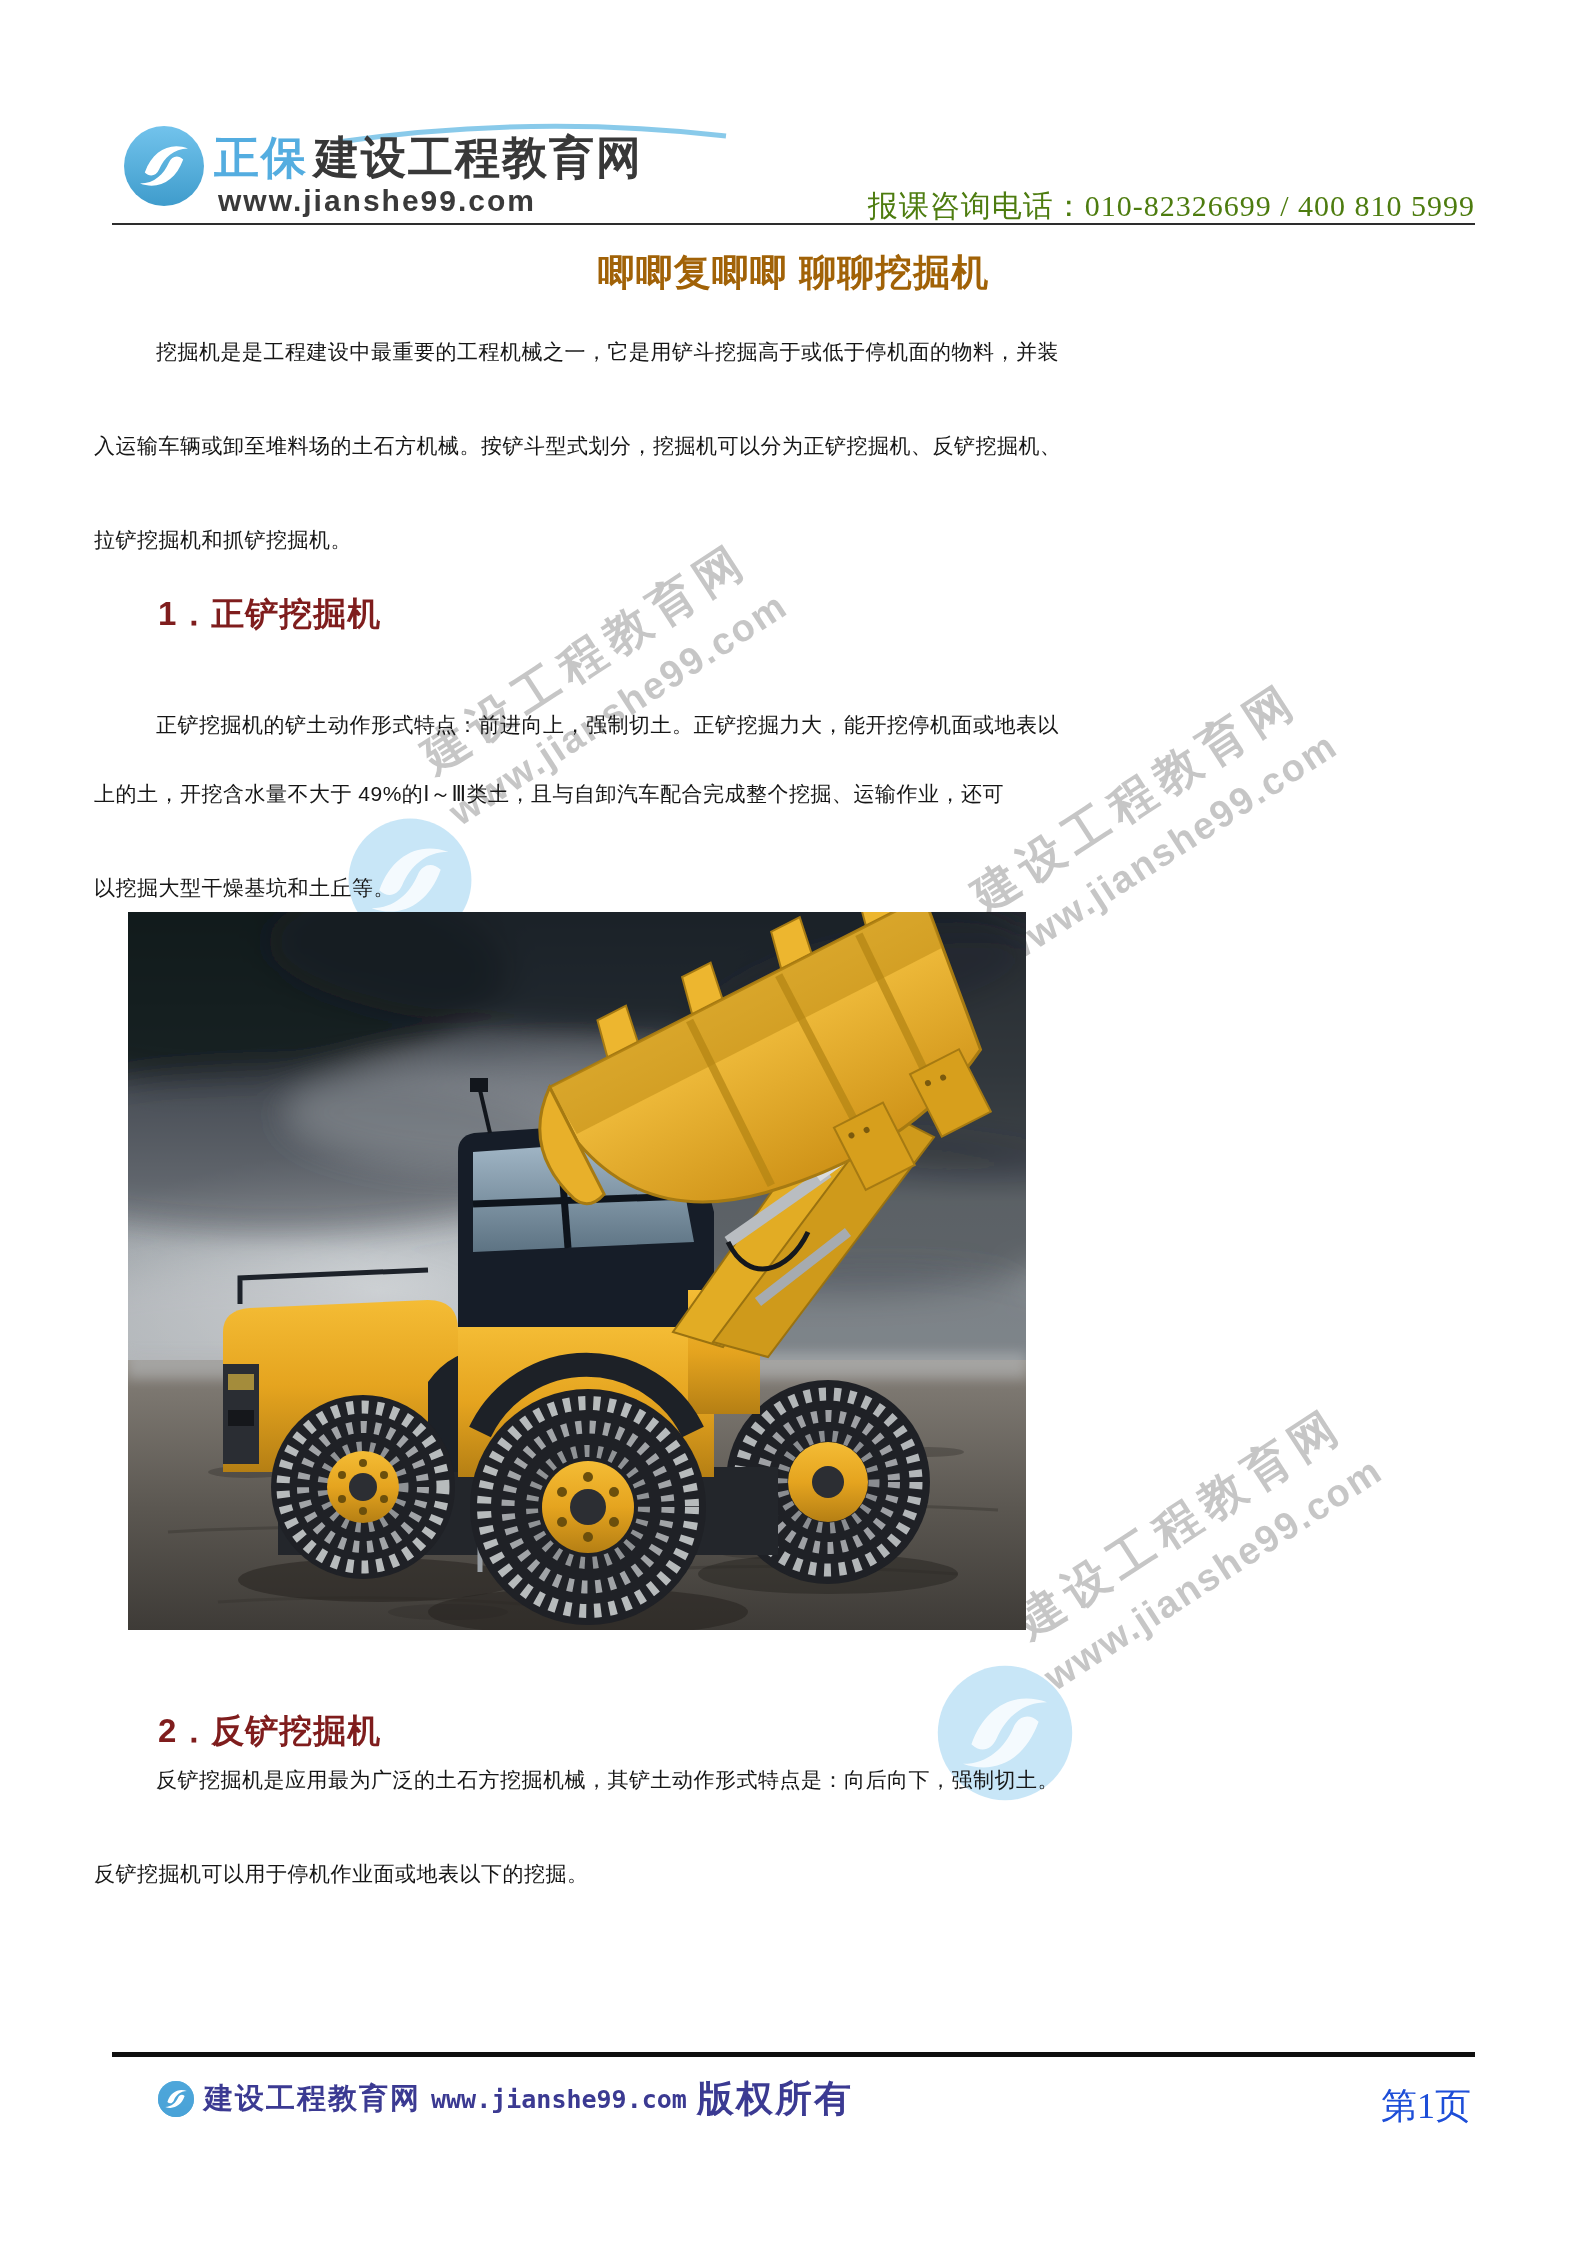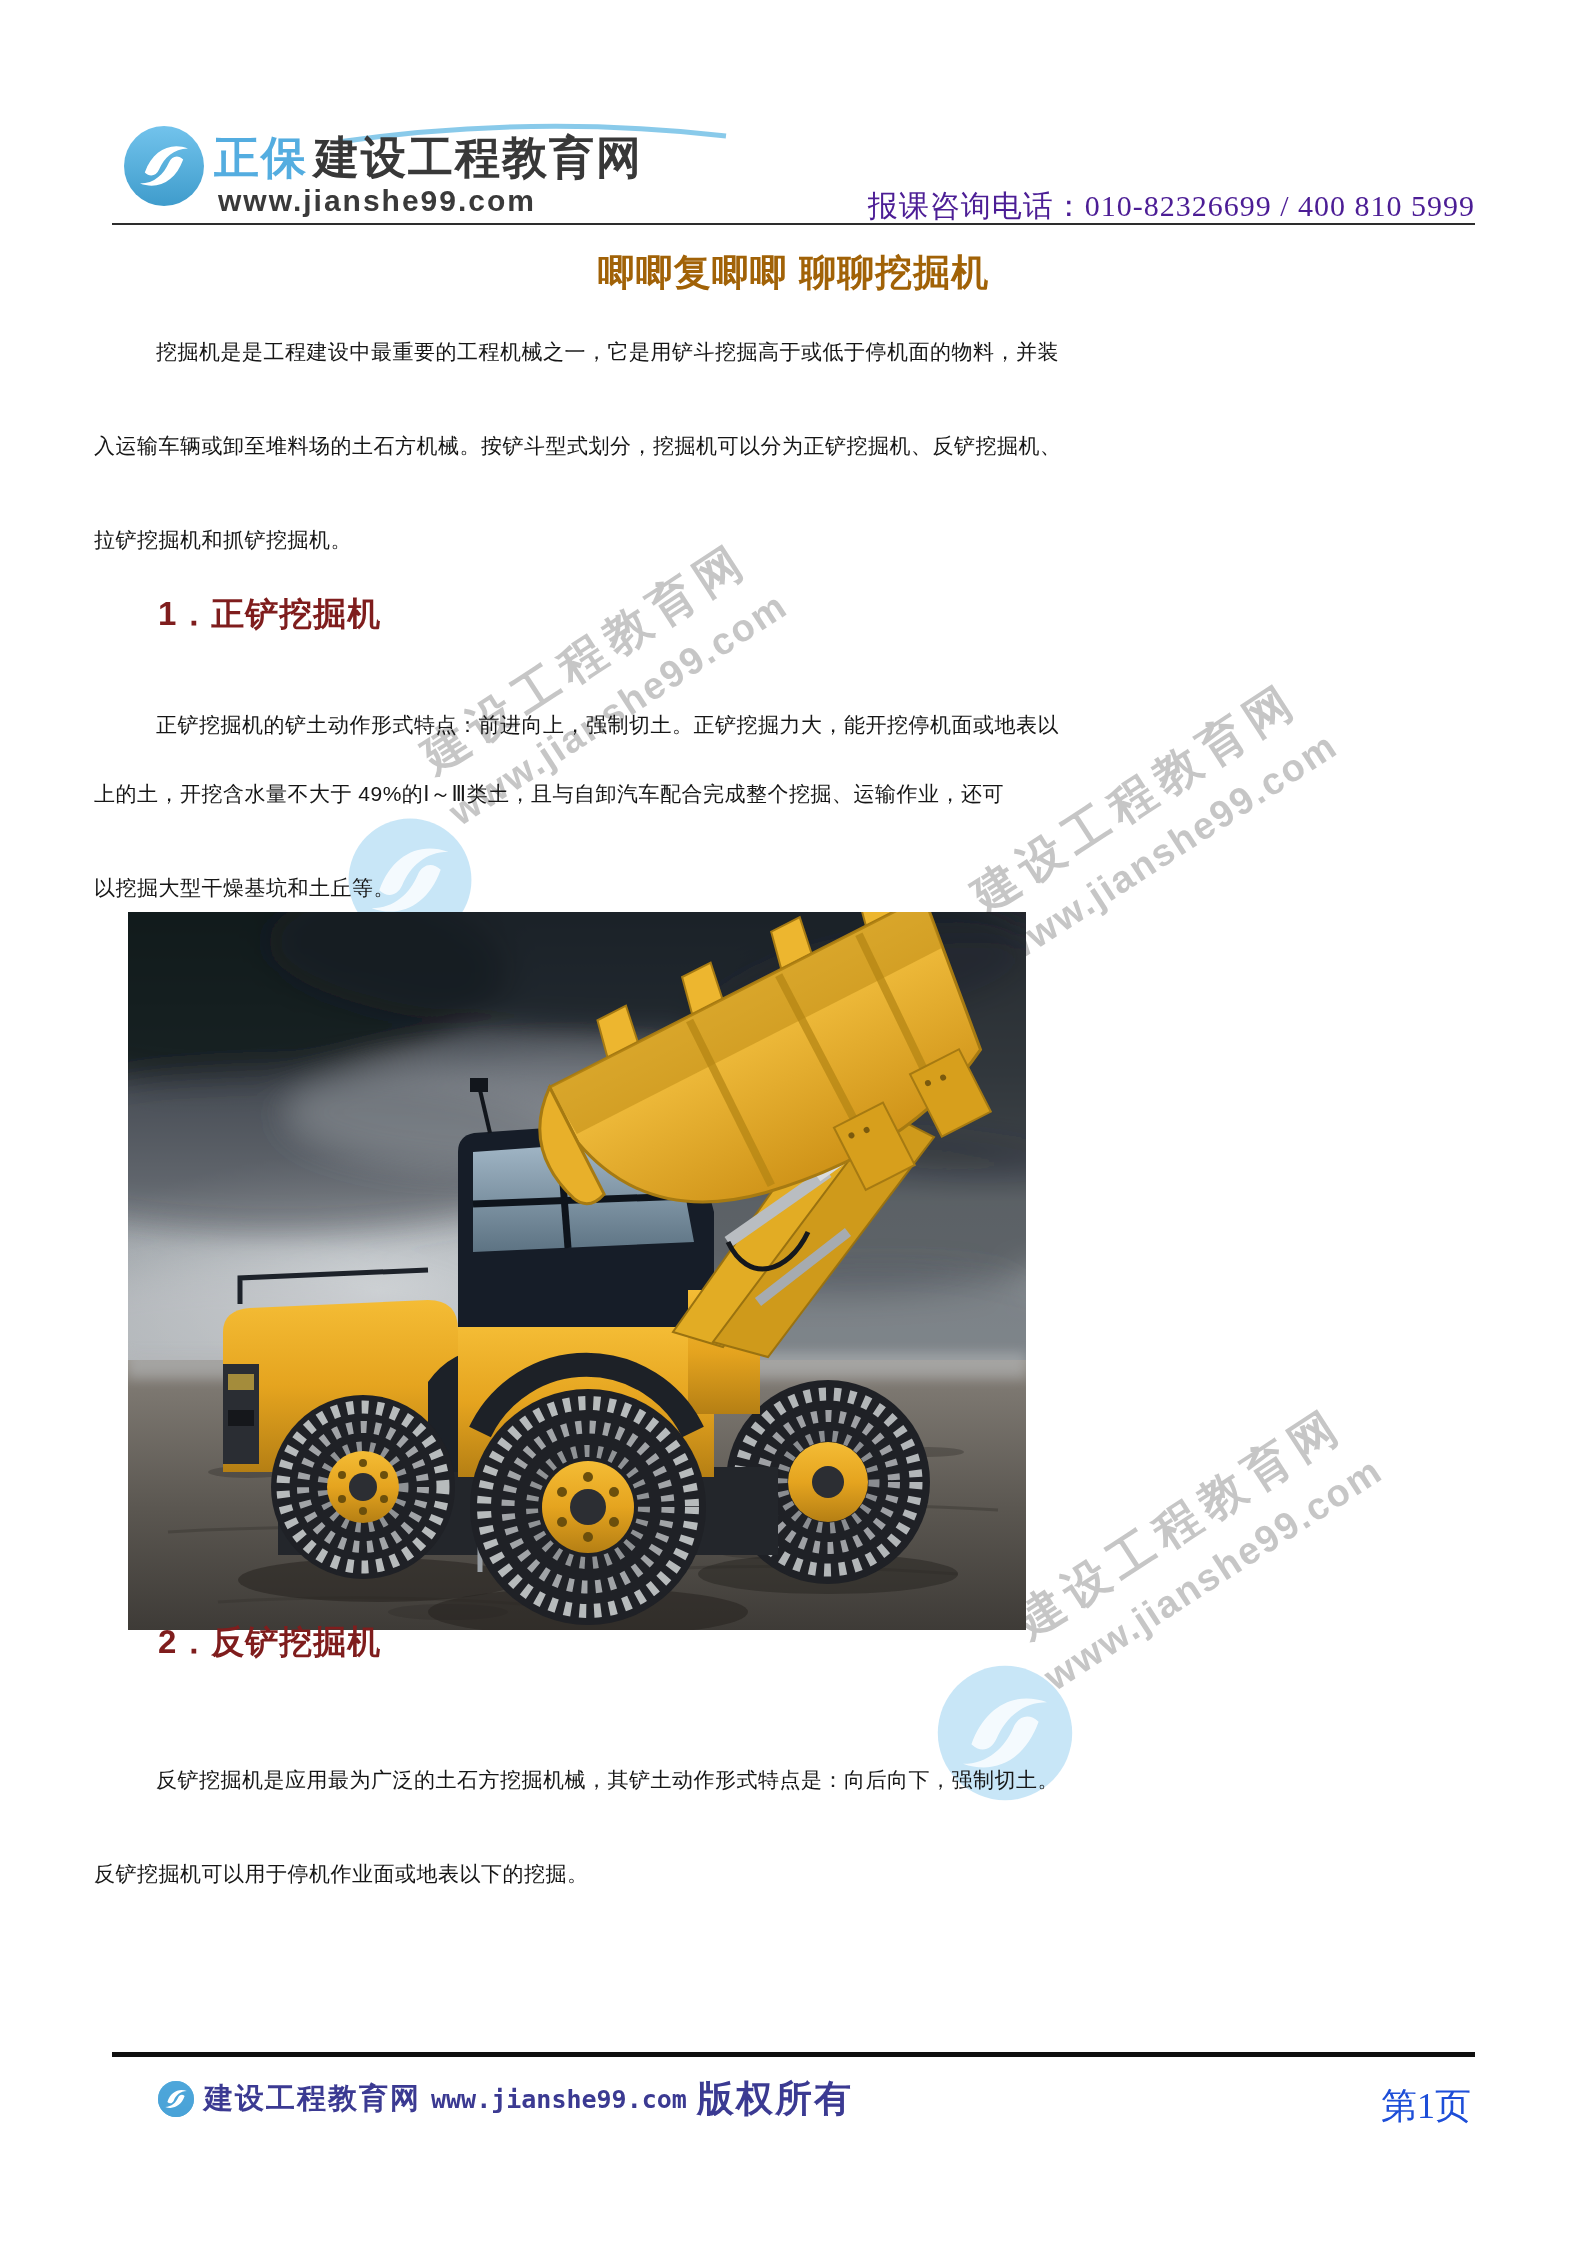--- a/index.html
+++ b/index.html
@@ -7,21 +7,21 @@
     position:relative;width:1587px;height:2245px;background:#ffffff;
     font-family:"Liberation Sans","DejaVu Sans",sans-serif;overflow:hidden;margin:0 auto;
   }
   
   .logo-circle{position:absolute;left:124px;top:126px;width:80px;height:80px;z-index:3;}
   .brand-row{position:absolute;left:214px;top:128px;z-index:3;font-weight:bold;font-size:45px;letter-spacing:2px;white-space:nowrap;}
   .brand-zb{color:#54ade0;margin-right:6px;}
   .brand-site{color:#383838;}
   .brand-arc{position:absolute;left:332px;top:112px;width:400px;height:34px;z-index:3;}
   .logo-url{position:absolute;left:218px;top:184px;z-index:3;font-weight:bold;font-size:30px;color:#3a3a3a;letter-spacing:2px;}
-  .phone{position:absolute;right:112px;top:186px;z-index:3;font-family:"Liberation Serif","DejaVu Serif",serif;font-size:30px;color:#4c1d95;letter-spacing:1px;}
+  .phone{position:absolute;right:112px;top:186px;z-index:3;font-family:"Liberation Serif","DejaVu Serif",serif;font-size:30px;color:#4d7c0f;letter-spacing:1px;}
   .hdr-rule{position:absolute;left:112px;right:112px;top:223px;height:2px;background:#2d2d2d;z-index:3;}
   
   .title{position:absolute;left:0;width:100%;top:248px;text-align:center;font-size:37px;font-weight:bold;color:#a16207;z-index:3;letter-spacing:1px;}
   .bline{position:absolute;left:94px;width:1399px;font-size:21px;color:#161616;white-space:nowrap;z-index:3;letter-spacing:0.5px;}
   .indent{padding-left:62px;}
   .shead{position:absolute;left:158px;font-size:33px;font-weight:bold;color:#7f1d1d;z-index:3;letter-spacing:1px;}
   
   .wm{position:absolute;z-index:1;transform:rotate(-33deg);text-align:center;font-weight:bold;color:rgba(152,152,152,0.55);line-height:1.45;}
   .wm .l1{font-size:46px;letter-spacing:8px;}
   .wm .l2{font-size:38px;letter-spacing:2px;}
@@ -275,21 +275,21 @@
             <circle cx="486" cy="610" r="5"></circle>
             <circle cx="460" cy="625" r="5"></circle>
             <circle cx="434" cy="610" r="5"></circle>
             <circle cx="434" cy="580" r="5"></circle>
           </g>
       </g>
       <path d="M352 520 A118 118 0 0 1 565 520" stroke="#1d2127" stroke-width="24" fill="none"></path>
     </svg>
   </div>
 
-  <div class="shead" style="top:1620px;">2．反铲挖掘机</div>
+  <div class="shead" style="top:1709px;">2．反铲挖掘机</div>
   <div class="bline indent" style="top:1766px;">反铲挖掘机是应用最为广泛的土石方挖掘机械，其铲土动作形式特点是：向后向下，强制切土。</div>
   <div class="bline" style="top:1860px;">反铲挖掘机可以用于停机作业面或地表以下的挖掘。</div>
 
   <div class="ftr-rule"></div>
   <div class="ftr-left">
     <span style="display:inline-flex;">
       <svg viewBox="0 0 100 100" width="36" height="36">
         <circle cx="50" cy="50" r="50" fill="url(#lg)"></circle>
         <circle cx="50" cy="50" r="50" fill="#4aa3d8" opacity="0.9"></circle>
         <path d="M26 58 C36 30 58 20 80 28 C62 28 50 40 44 54 C40 63 32 64 26 58 Z" fill="#ffffff"></path>

